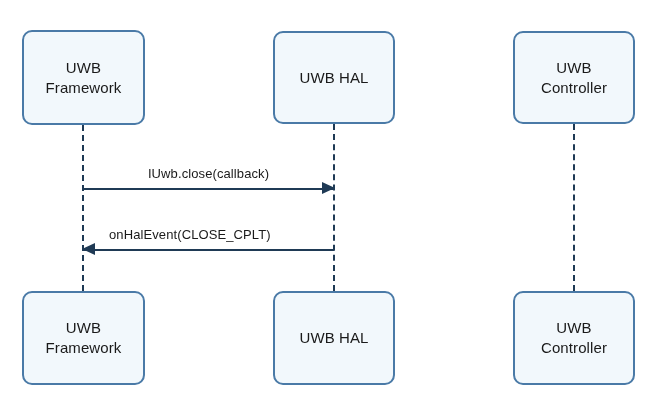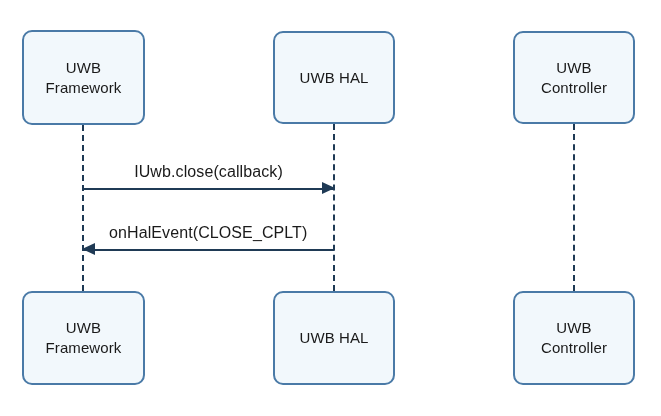--- a/index.html
+++ b/index.html
@@ -73,21 +73,21 @@
   }
   .arrowhead.left {
     left: -1px;
     border-right: 13px solid #1f3a55;
   }
   .message-label {
     position: absolute;
     bottom: 7px;
     white-space: nowrap;
     color: #1a1a1a;
-    font-size: 16px;
+    font-size: 13px;
     letter-spacing: 0.1px;
   }
   .message-label.center {
     left: 50%;
     transform: translateX(-50%);
   }
   .message-label.near-left {
     left: 26px;
   }
 </style>

